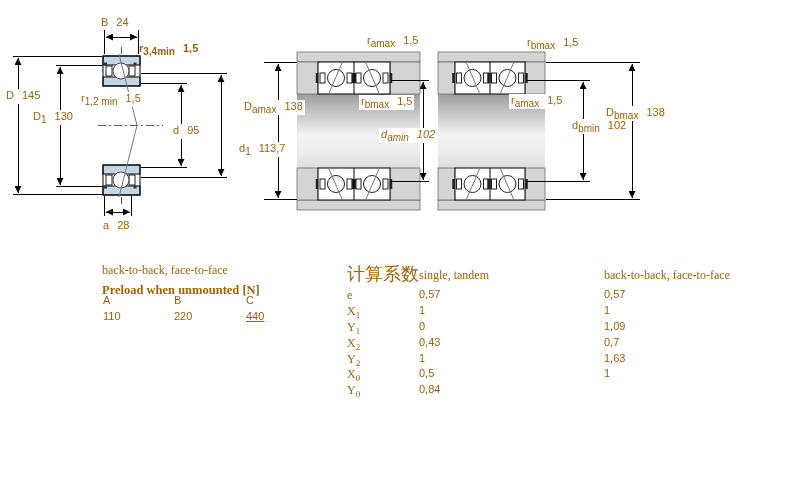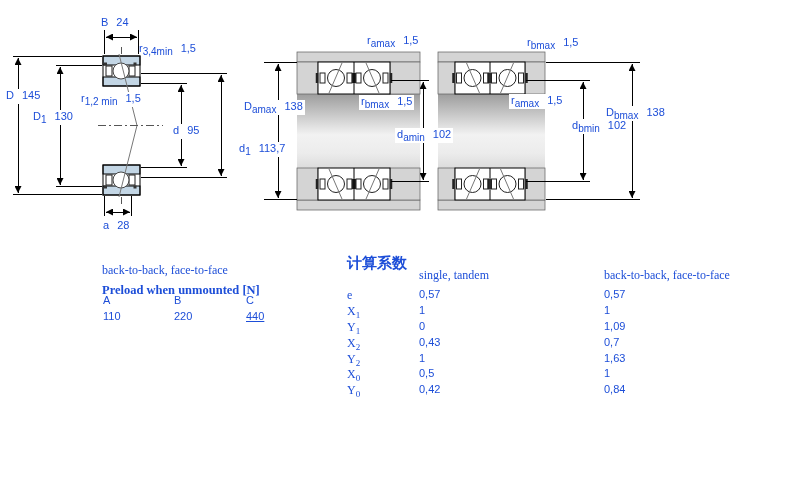--- a/index.html
+++ b/index.html
@@ -1,28 +1,28 @@
 <!DOCTYPE html>
 <html><head>
 <meta charset="utf-8">
 <style>
   html,body{margin:0;padding:0;background:#fff;}
   #canvas{position:relative;width:776px;height:500px;background:#fff;overflow:hidden;
-          font-family:"Liberation Sans",sans-serif;color:#1d4ed8;}
+          font-family:"Liberation Sans",sans-serif;color:#a16207;}
   #art{position:absolute;left:0;top:0;}
   .lbl{position:absolute;font:11px "Liberation Sans",sans-serif;line-height:1.15;white-space:nowrap;}
   .lbl sub{font-size:10px;line-height:1;}
   .lbl .val{margin-left:8px;}
   .bg{background:#fff;padding:0 2px;}
   .preload{position:absolute;left:102px;top:247px;width:220px;height:80px;}
   .preload .t{position:absolute;left:0;top:0;font:bold 12.5px "Liberation Serif",serif;white-space:nowrap;margin-top:36px;}
   .preload .s{position:absolute;left:0;top:16px;font:12px "Liberation Serif",serif;white-space:nowrap;}
   .preload .c{position:absolute;font:11px "Liberation Sans",sans-serif;}
   .factors{position:absolute;left:347px;top:250px;}
-  .factors .t{position:absolute;left:0;top:4px;font-weight:bold;font-size:15px;white-space:nowrap;}
+  .factors .t{position:absolute;left:0;top:12px;font-weight:normal;font-size:18px;white-space:nowrap;}
   .fgrid{position:absolute;left:347px;top:268px;display:grid;grid-template-columns:72px 185px 220px;}
   .fgrid .hd{font:12px "Liberation Serif",serif;height:20px;white-space:nowrap;}
   .fgrid .rl{font:12px "Liberation Serif",serif;height:15.9px;}
   .fgrid .rl sub{font-size:9px;}
   .fgrid .rv{font:11px "Liberation Sans",sans-serif;height:15.9px;}
 </style>
 </head>
 <body>
 
 <div id="canvas">
@@ -161,32 +161,32 @@
       <line x1="632" y1="64" x2="632" y2="198" marker-start="url(#ah)" marker-end="url(#ah)"></line>
 
       <line x1="526" y1="80.5" x2="590" y2="80.5"></line>
       <line x1="526" y1="181.5" x2="590" y2="181.5"></line>
       <line x1="583" y1="82" x2="583" y2="180" marker-start="url(#ah)" marker-end="url(#ah)"></line>
     </g>
   </g>
 </svg>
 
 <div class="lbl" style="left:101px;top:16px;"><span>B</span><sub></sub><span class="val">24</span></div>
-<div class="lbl" style="left:139px;top:42px;"><span>r</span><sub>3,4min</sub><span class="val">1,5</span></div>
+<div class="lbl" style="left:139px;top:42px;font-weight:bold;"><span>r</span><sub>3,4min</sub><span class="val">1,5</span></div>
 <div class="lbl bg" style="left:4px;top:89px;"><span>D</span><sub></sub><span class="val">145</span></div>
 <div class="lbl bg" style="left:31px;top:110px;"><span>D</span><sub>1</sub><span class="val">130</span></div>
 <div class="lbl bg" style="left:79px;top:92px;"><span>r</span><sub>1,2 min</sub><span class="val">1,5</span></div>
 <div class="lbl bg" style="left:171px;top:124px;"><span>d</span><sub></sub><span class="val">95</span></div>
 <div class="lbl bg" style="left:197px;top:142px;margin-left:40px;"><span>d</span><sub>1</sub><span class="val">113,7</span></div>
 <div class="lbl" style="left:103px;top:219px;"><span>a</span><sub></sub><span class="val">28</span></div>
 
 <div class="lbl" style="left:367px;top:34px;"><span>r</span><sub>amax</sub><span class="val">1,5</span></div>
 <div class="lbl bg" style="left:242px;top:100px;"><span>D</span><sub>amax</sub><span class="val">138</span></div>
 <div class="lbl bg" style="left:359px;top:95px;"><span>r</span><sub>bmax</sub><span class="val">1,5</span></div>
-<div class="lbl bg" style="left:395px;top:128px;"><span>d</span><sub>amin</sub><span class="val">102</span></div>
+<div class="lbl bg" style="left:379px;top:128px;font-style:italic;"><span>d</span><sub>amin</sub><span class="val">102</span></div>
 
 <div class="lbl" style="left:527px;top:36px;"><span>r</span><sub>bmax</sub><span class="val">1,5</span></div>
 <div class="lbl bg" style="left:509px;top:94px;"><span>r</span><sub>amax</sub><span class="val">1,5</span></div>
 <div class="lbl bg" style="left:604px;top:106px;"><span>D</span><sub>bmax</sub><span class="val">138</span></div>
 <div class="lbl bg" style="left:562px;top:119px;margin-left:8px;"><span>d</span><sub>bmin</sub><span class="val">102</span></div>
 
 <div class="preload">
   <div class="t">Preload when unmounted [N]</div>
   <div class="s">back-to-back, face-to-face</div>
   <div class="c" style="left:1px;top:47px;">A</div>
@@ -223,17 +223,16 @@
 
   <div class="rl"><span>Y</span><sub>2</sub></div>
   <div class="rv">1</div>
   <div class="rv">1,63</div>
 
   <div class="rl"><span>X</span><sub>0</sub></div>
   <div class="rv">0,5</div>
   <div class="rv">1</div>
 
   <div class="rl"><span>Y</span><sub>0</sub></div>
-  <div class="rv">0,42</div>
   <div class="rv">0,84</div>
 </div>
 
 </div>
 
 </body></html>

